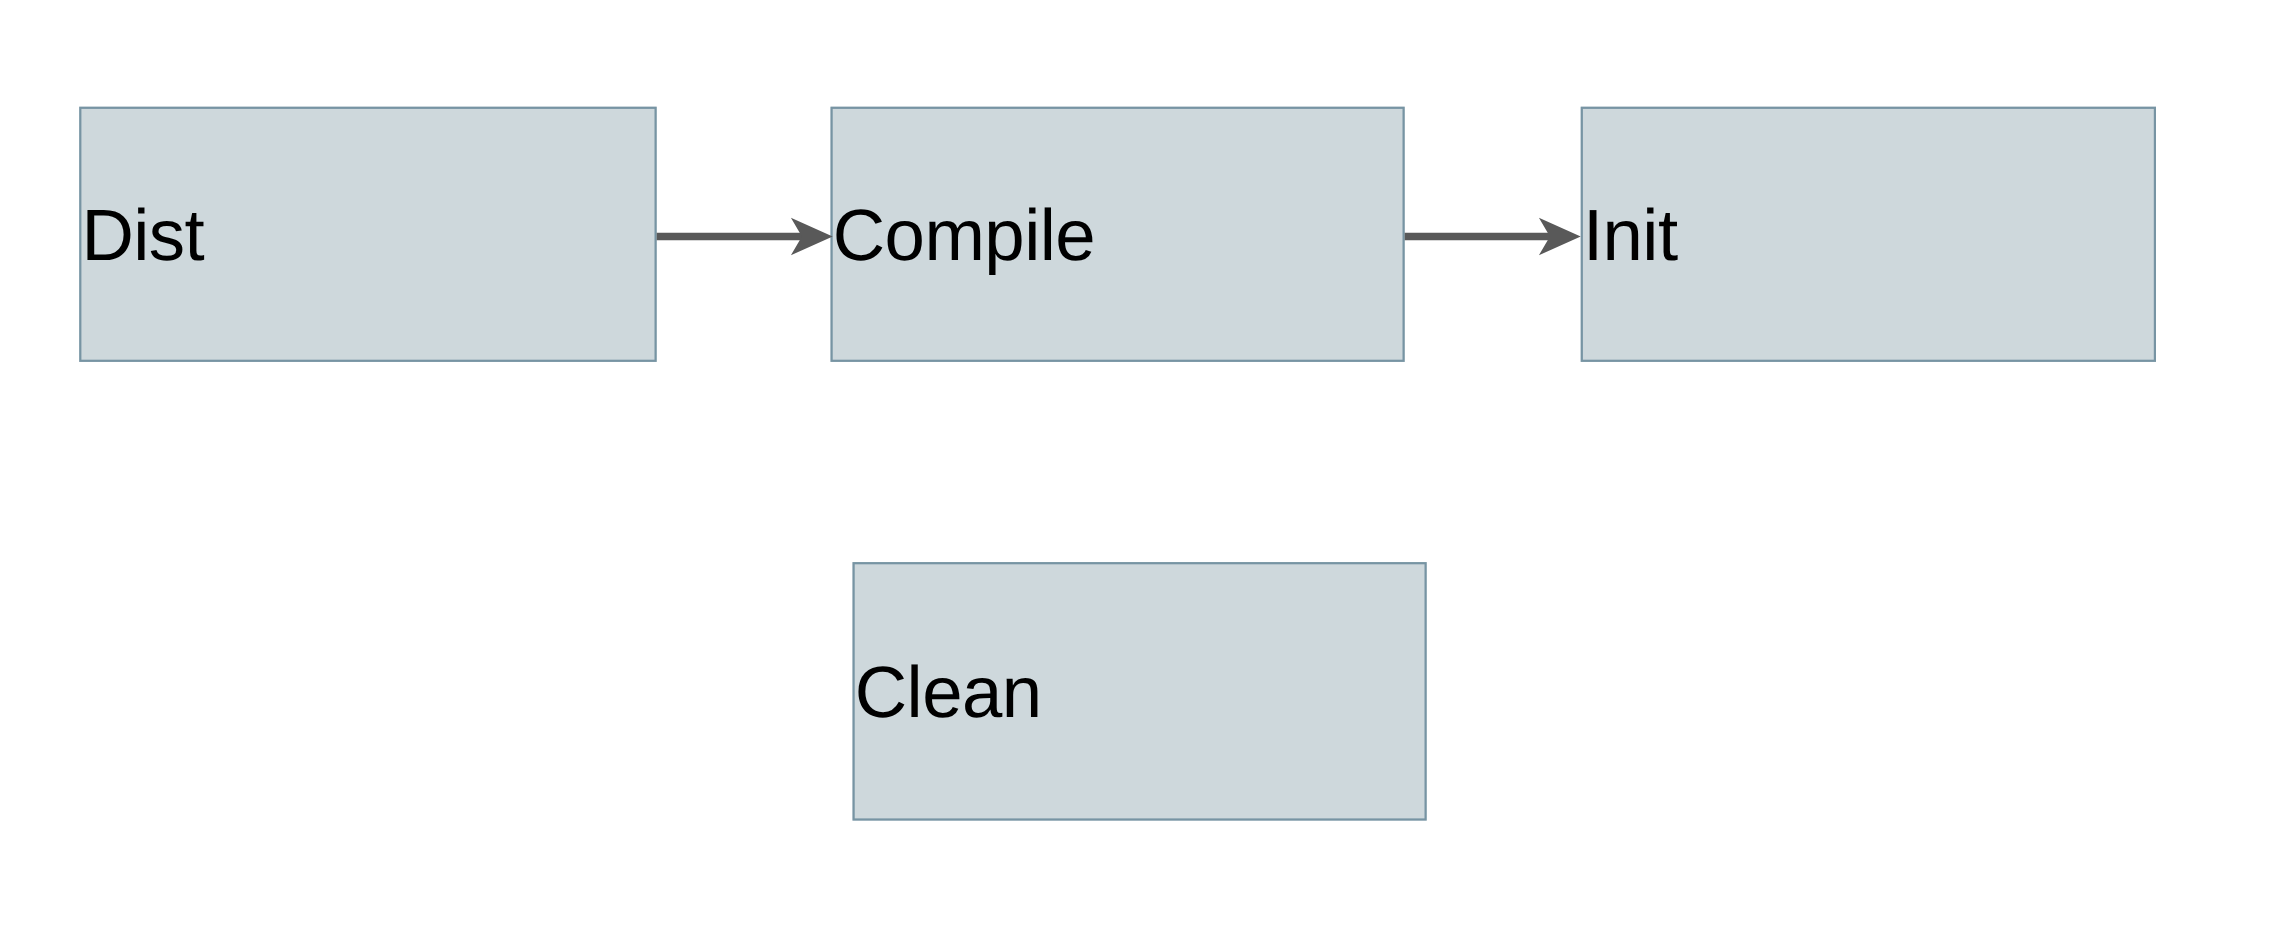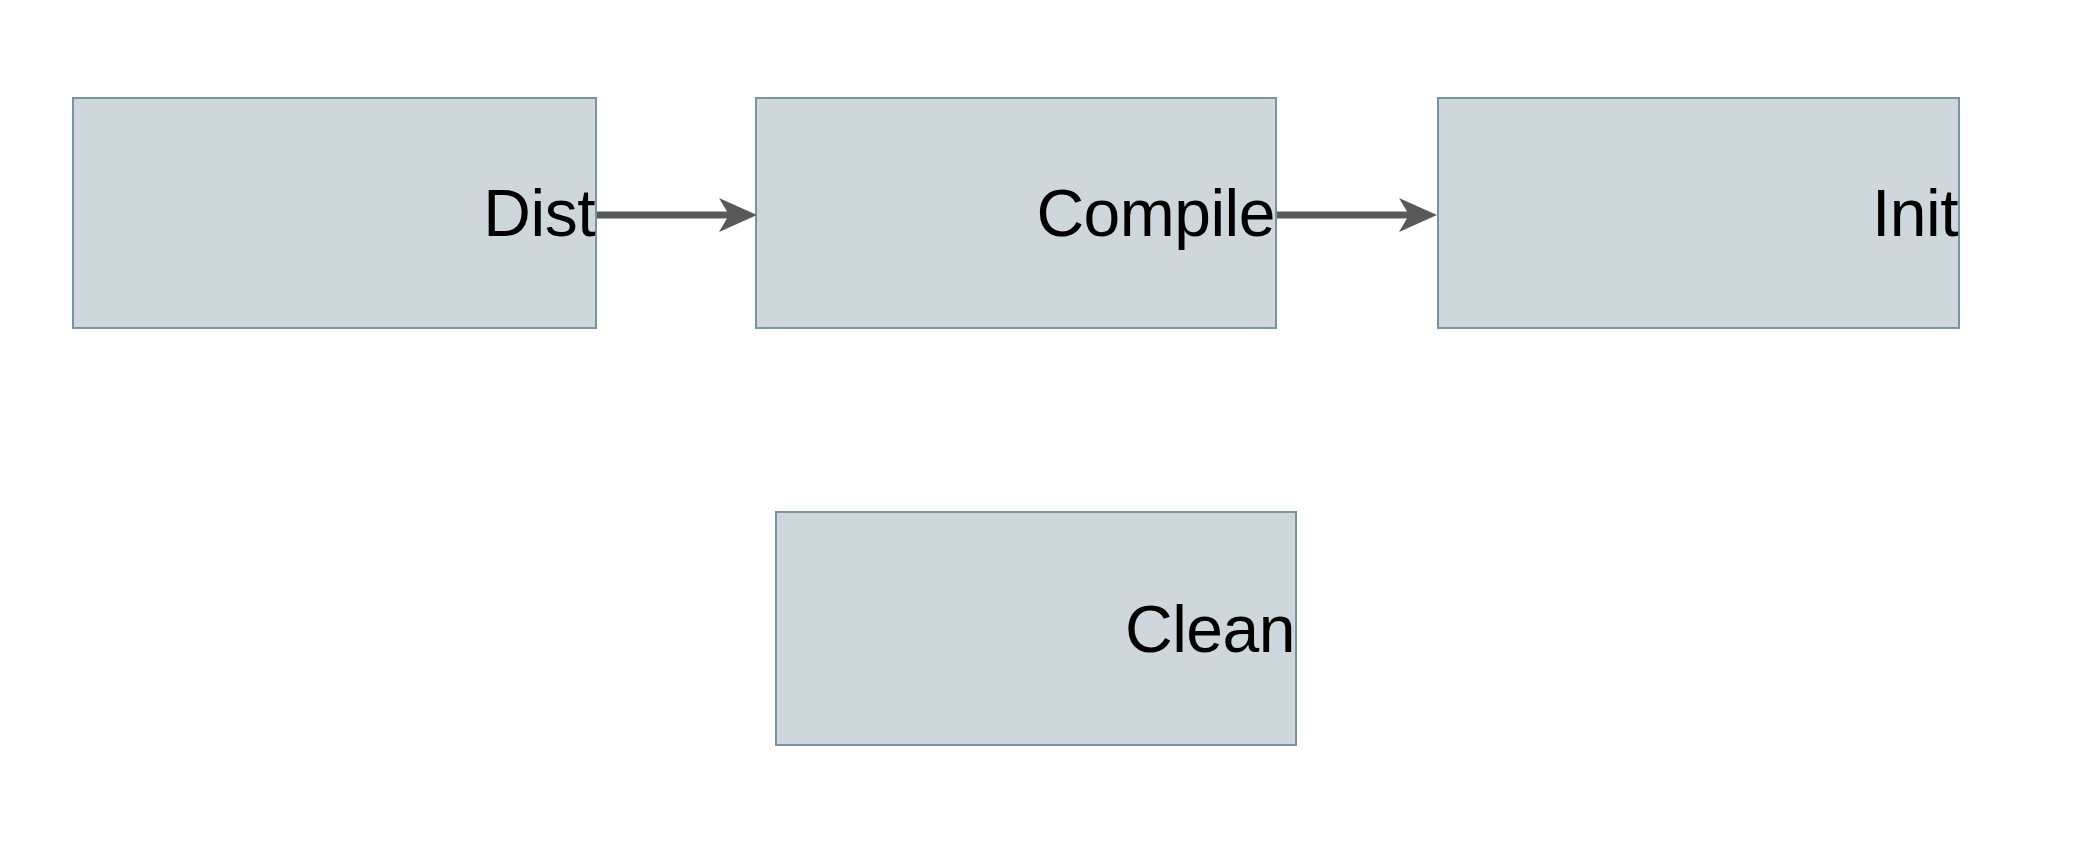--- a/index.html
+++ b/index.html
@@ -18,21 +18,21 @@
     background: #ffffff;
     overflow: hidden;
   }
   .node {
     position: absolute;
     box-sizing: border-box;
     background: #ced8dc;
     border: 2px solid #7794a3;
     display: flex;
     align-items: center;
-    justify-content: flex-end;
+    justify-content: flex-start;
   }
   .node-label {
     font-family: "Liberation Sans", sans-serif;
     font-size: 66px;
     font-weight: 400;
     color: #000000;
     line-height: 1;
     letter-spacing: -0.5px;
     white-space: nowrap;
     user-select: none;

